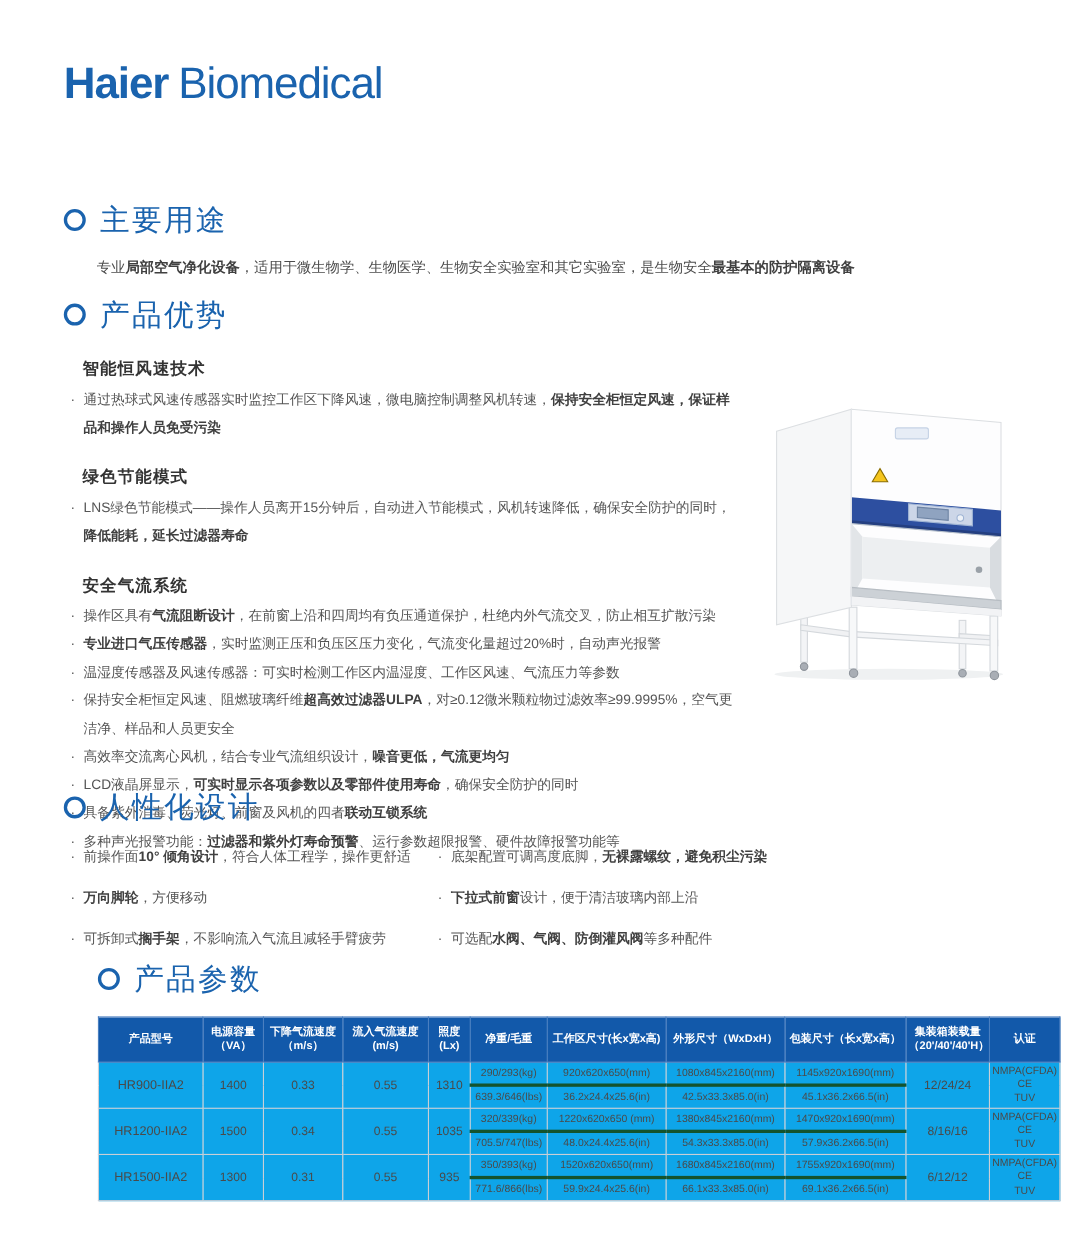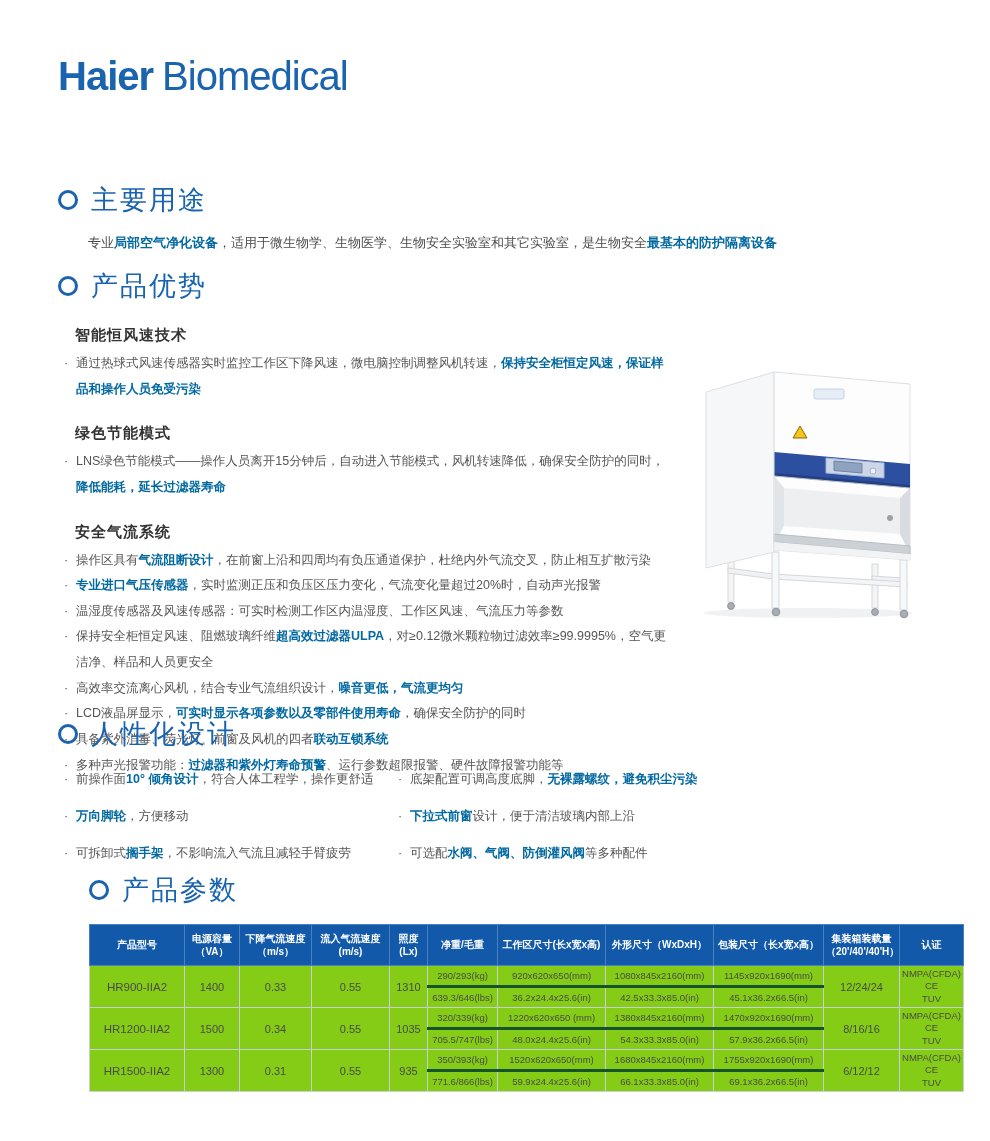--- a/index.html
+++ b/index.html
@@ -26,21 +26,21 @@
   #sec-usage{position:absolute;top:182px;left:58px;width:880px;}
   .usage-text{margin:14px 0 0 30px;font-size:13px;color:#4c4c4c;line-height:1.7;}
 
   
   #sec-adv{position:absolute;top:268px;left:58px;width:612px;}
   .group{margin-top:22px;}
   .gh{font-size:15px;font-weight:700;color:#333;margin:0 0 6px 17px;letter-spacing:1px;}
   .bullet{display:flex;margin-left:6px;font-size:12.5px;color:#555;line-height:2.05;}
   .dot{flex:0 0 12px;color:#555;}
   .btext{flex:1;}
-  .b{font-weight:700;color:#0369a1;}
+  .b{font-weight:700;color:#404040;}
 
   
   #product-image{position:absolute;top:356px;left:676px;width:266px;height:266px;}
 
   
   #sec-design{position:absolute;top:716px;left:58px;width:740px;}
   .design-cols{display:flex;margin-top:18px;}
   .dcol{width:322px;}
   .dcol.right{width:360px;margin-left:12px;}
   .dcol .bullet{line-height:1.5;margin-bottom:18px;}
@@ -50,21 +50,21 @@
   table{border-collapse:collapse;table-layout:fixed;width:874px;margin-top:16px;}
   col.c1{width:95px}col.c2{width:55px}col.c3{width:72px}col.c4{width:78px}
   col.c5{width:38px}col.c6{width:70px}col.c7{width:108px}col.c8{width:108px}
   col.c9{width:110px}col.c10{width:76px}col.c11{width:64px}
   th{
     background:#1259aa;color:#fff;font-size:10px;font-weight:700;
     border:1px solid #4a7fc0;padding:5px 2px;line-height:1.35;
     white-space:pre-line;text-align:center;vertical-align:middle;height:30px;
   }
   td{
-    border:1px solid #c9cfd6;background:#84cc16;color:#4a4a4a;
+    border:1px solid #c9cfd6;background:#0ea5e9;color:#4a4a4a;
     text-align:center;vertical-align:middle;padding:2px 1px;
   }
   td.main{font-size:11px;height:20px;}
   td.model{font-size:11.5px;}
   td.dual{font-size:9.5px;}
   tr.sub td{border-top:3px solid #14532d;}
   td.cert{font-size:9.5px;line-height:1.3;white-space:pre-line;}
 </style>
 </head>
 <body>

